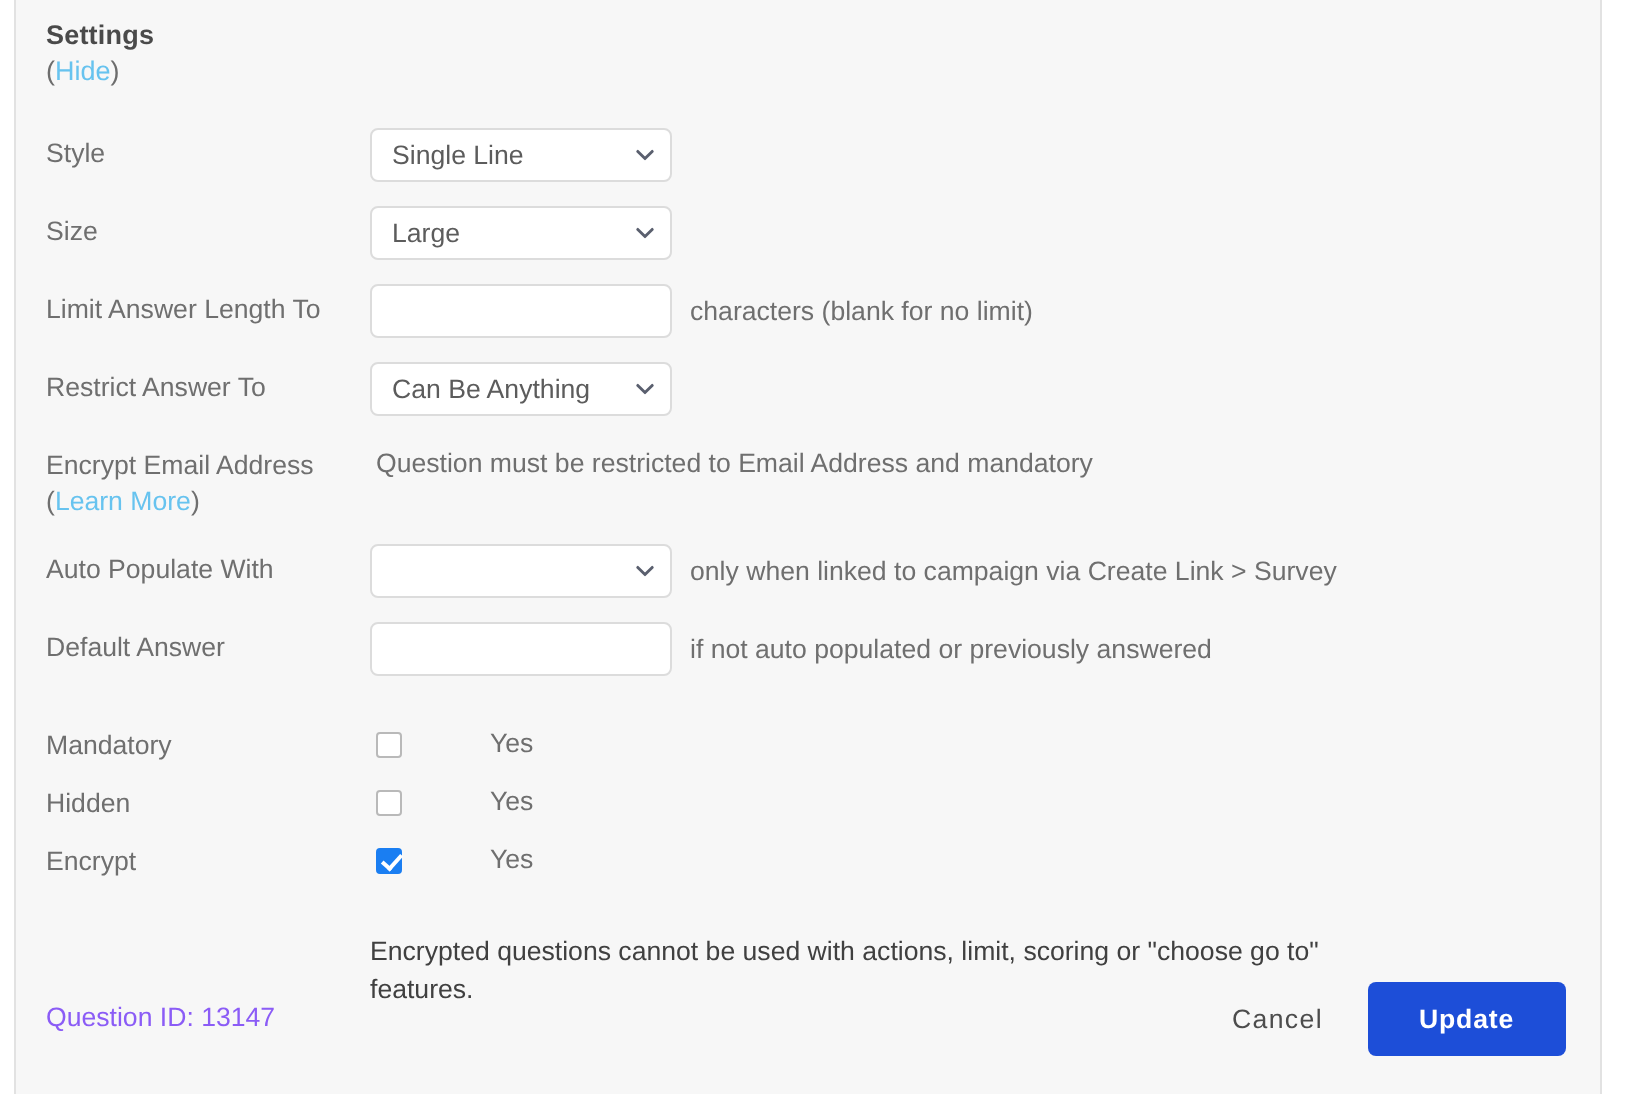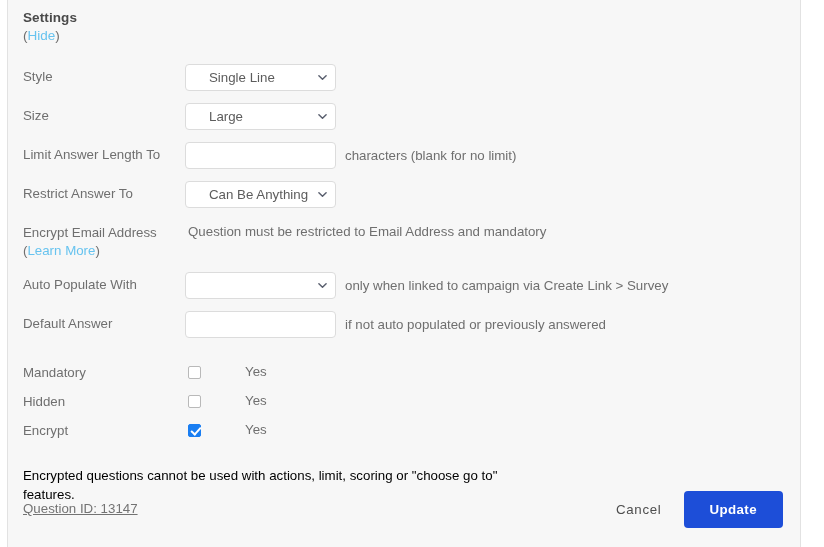--- a/index.html
+++ b/index.html
@@ -95,21 +95,21 @@
     border-radius: 4px;
     height: 27px;
     font-size: 13.3px;
     color: #5c5c5c;
     font-family: "Liberation Sans", sans-serif;
     display: flex;
     align-items: center;
     position: relative;
   }
   .select {
-    padding: 0 26px 0 23px;
+    padding: 0 26px 0 10px;
     cursor: pointer;
     white-space: nowrap;
   }
   .select .chev {
     position: absolute;
     right: 8px;
     top: 50%;
     width: 9px;
     height: 9px;
     margin-top: -5px;
@@ -202,42 +202,42 @@
   .cbox-label {
     font-size: 13.3px;
     color: #6f6f6f;
     margin-left: 6px;
     line-height: 16px;
   }
 
   
   .encrypt-note {
     margin-top: 26px;
-    font-size: 13.3px;
-    color: #000000;
+    margin-left: 162px;
+    font-size: 13.3px;
+    color: #404040;
     line-height: 19px;
     max-width: 490px;
   }
 
   
   .footer {
     position: absolute;
     left: 0;
     right: 0;
     bottom: 18px;
     height: 40px;
     display: flex;
     align-items: center;
     padding: 0 17px 0 15px;
   }
   .question-id {
     font-size: 13.3px;
-    color: #737373;
-    line-height: 18px;
-    text-decoration: underline;
+    color: #8b5cf6;
+    line-height: 18px;
   }
   .footer-actions {
     margin-left: auto;
     display: flex;
     align-items: center;
   }
   .btn-cancel {
     font-size: 13.3px;
     color: #4d4d4d;
     letter-spacing: .7px;

